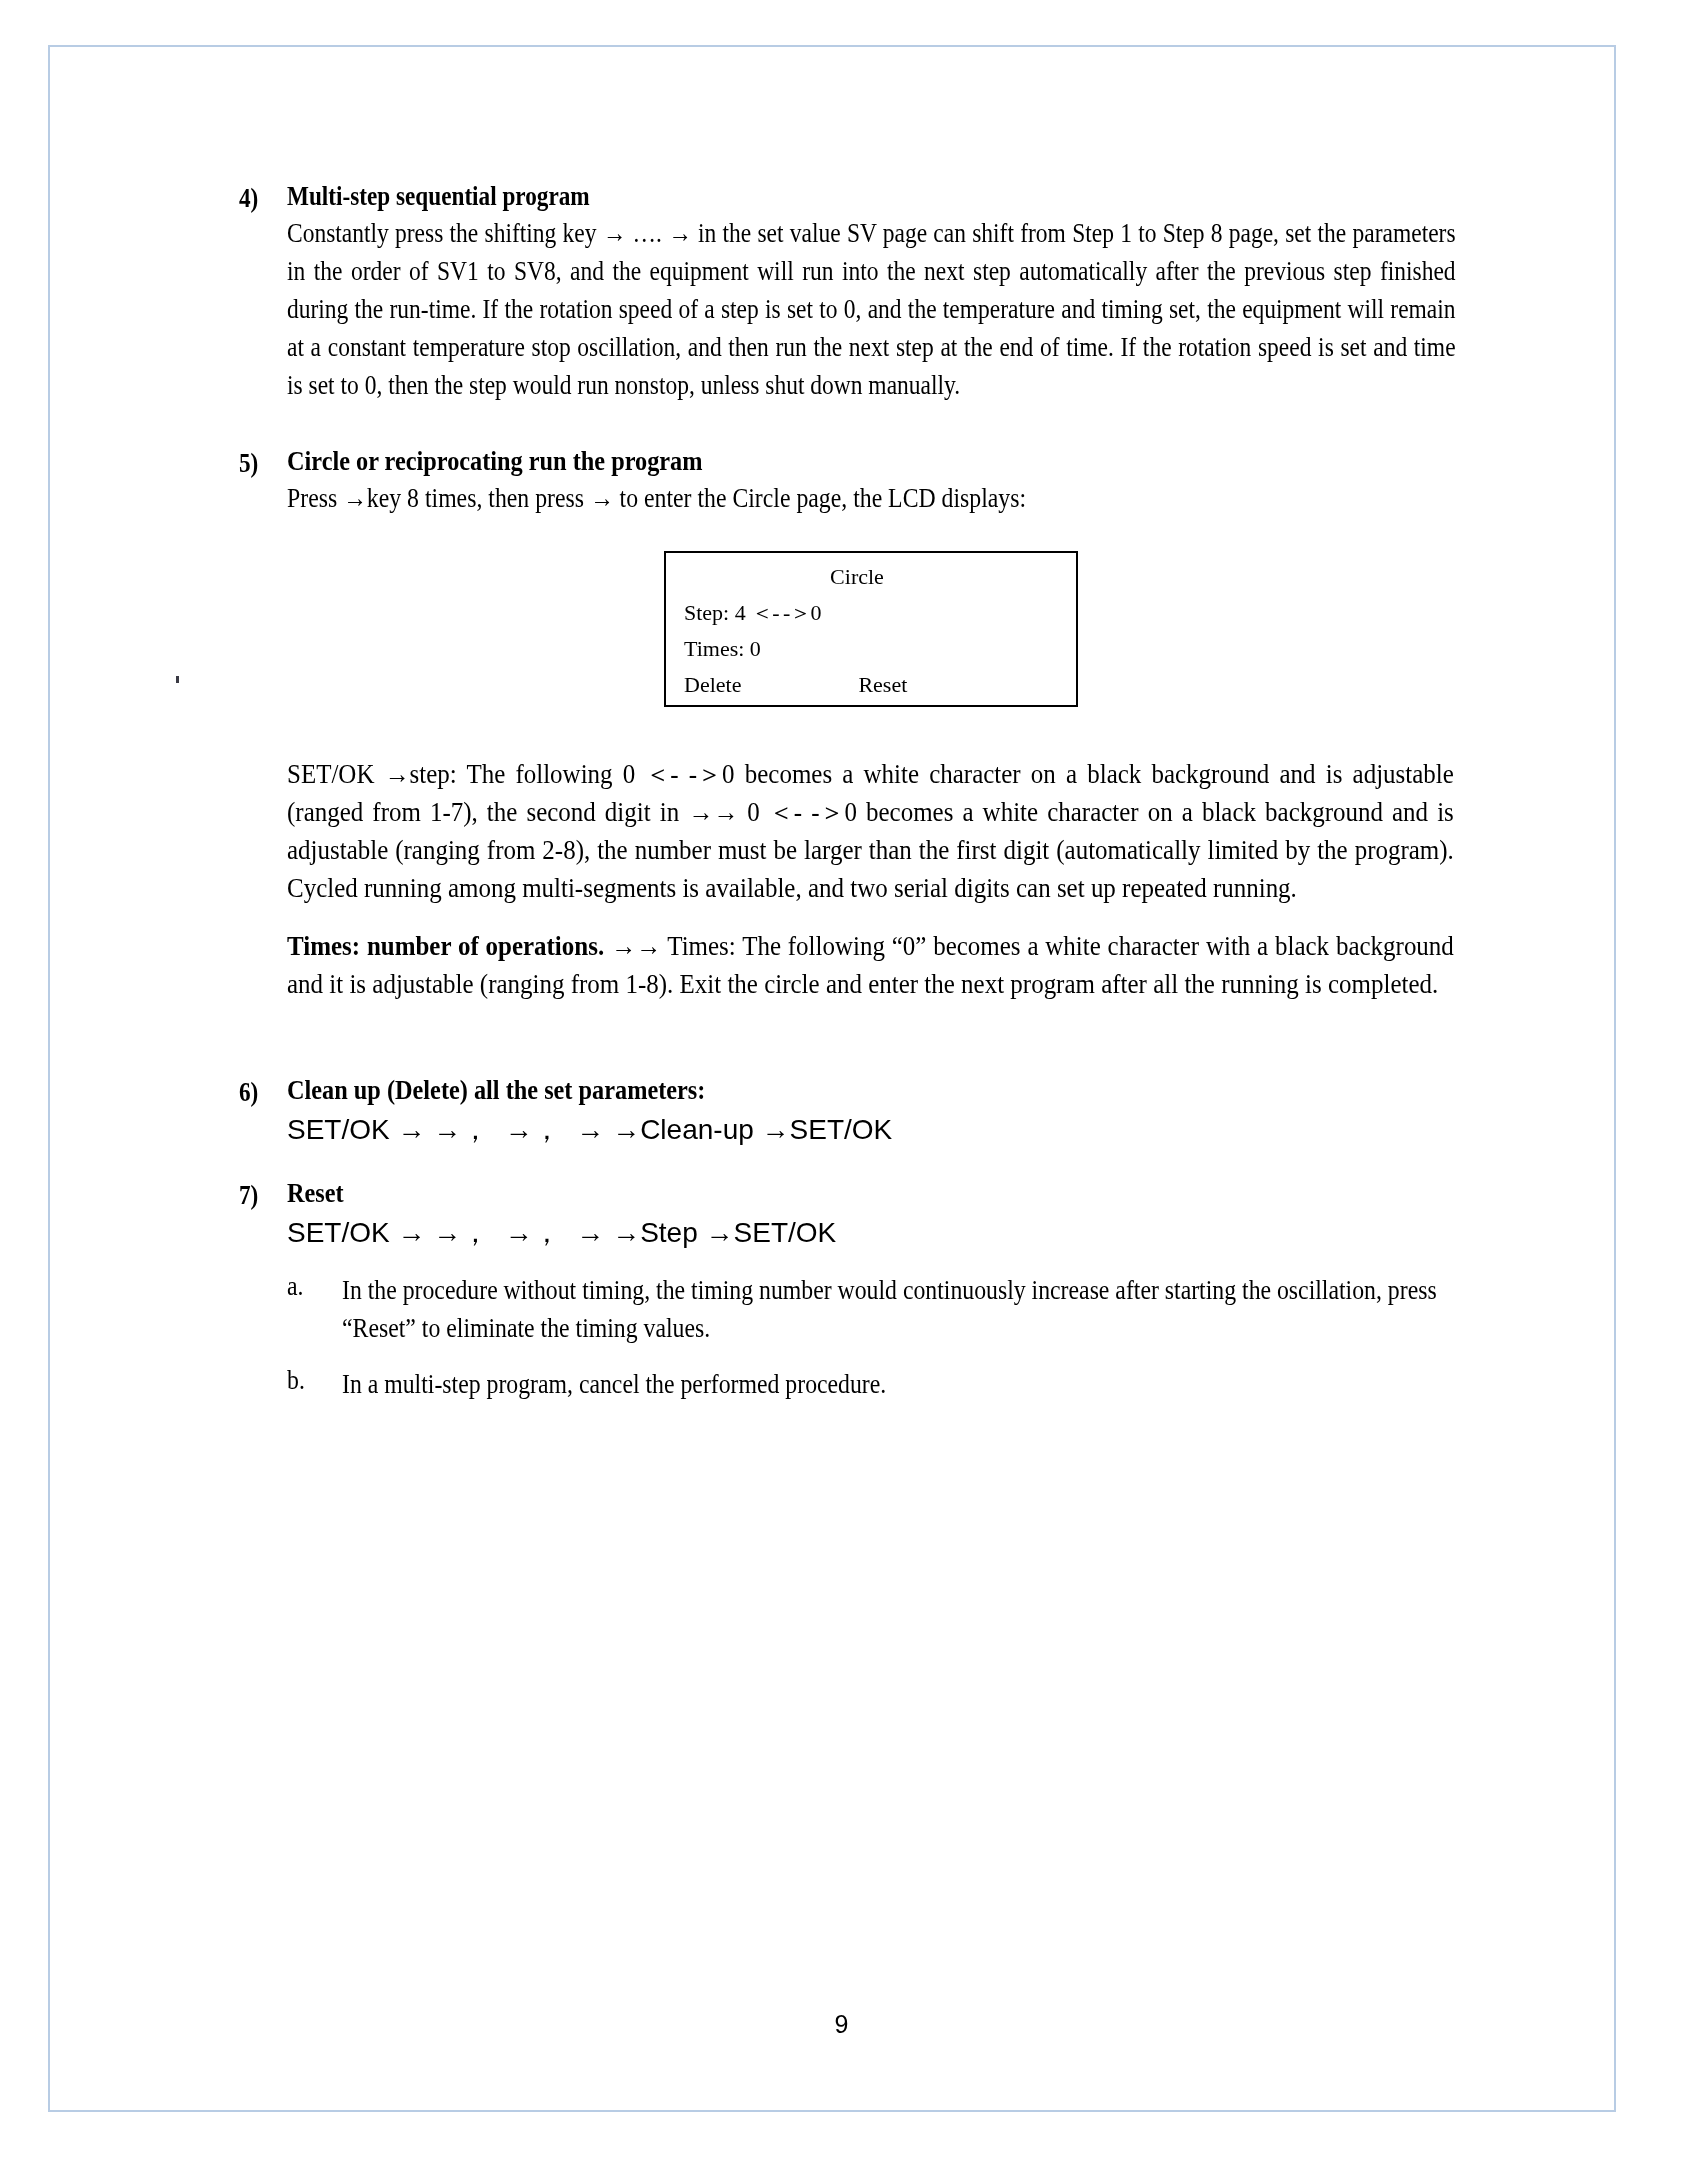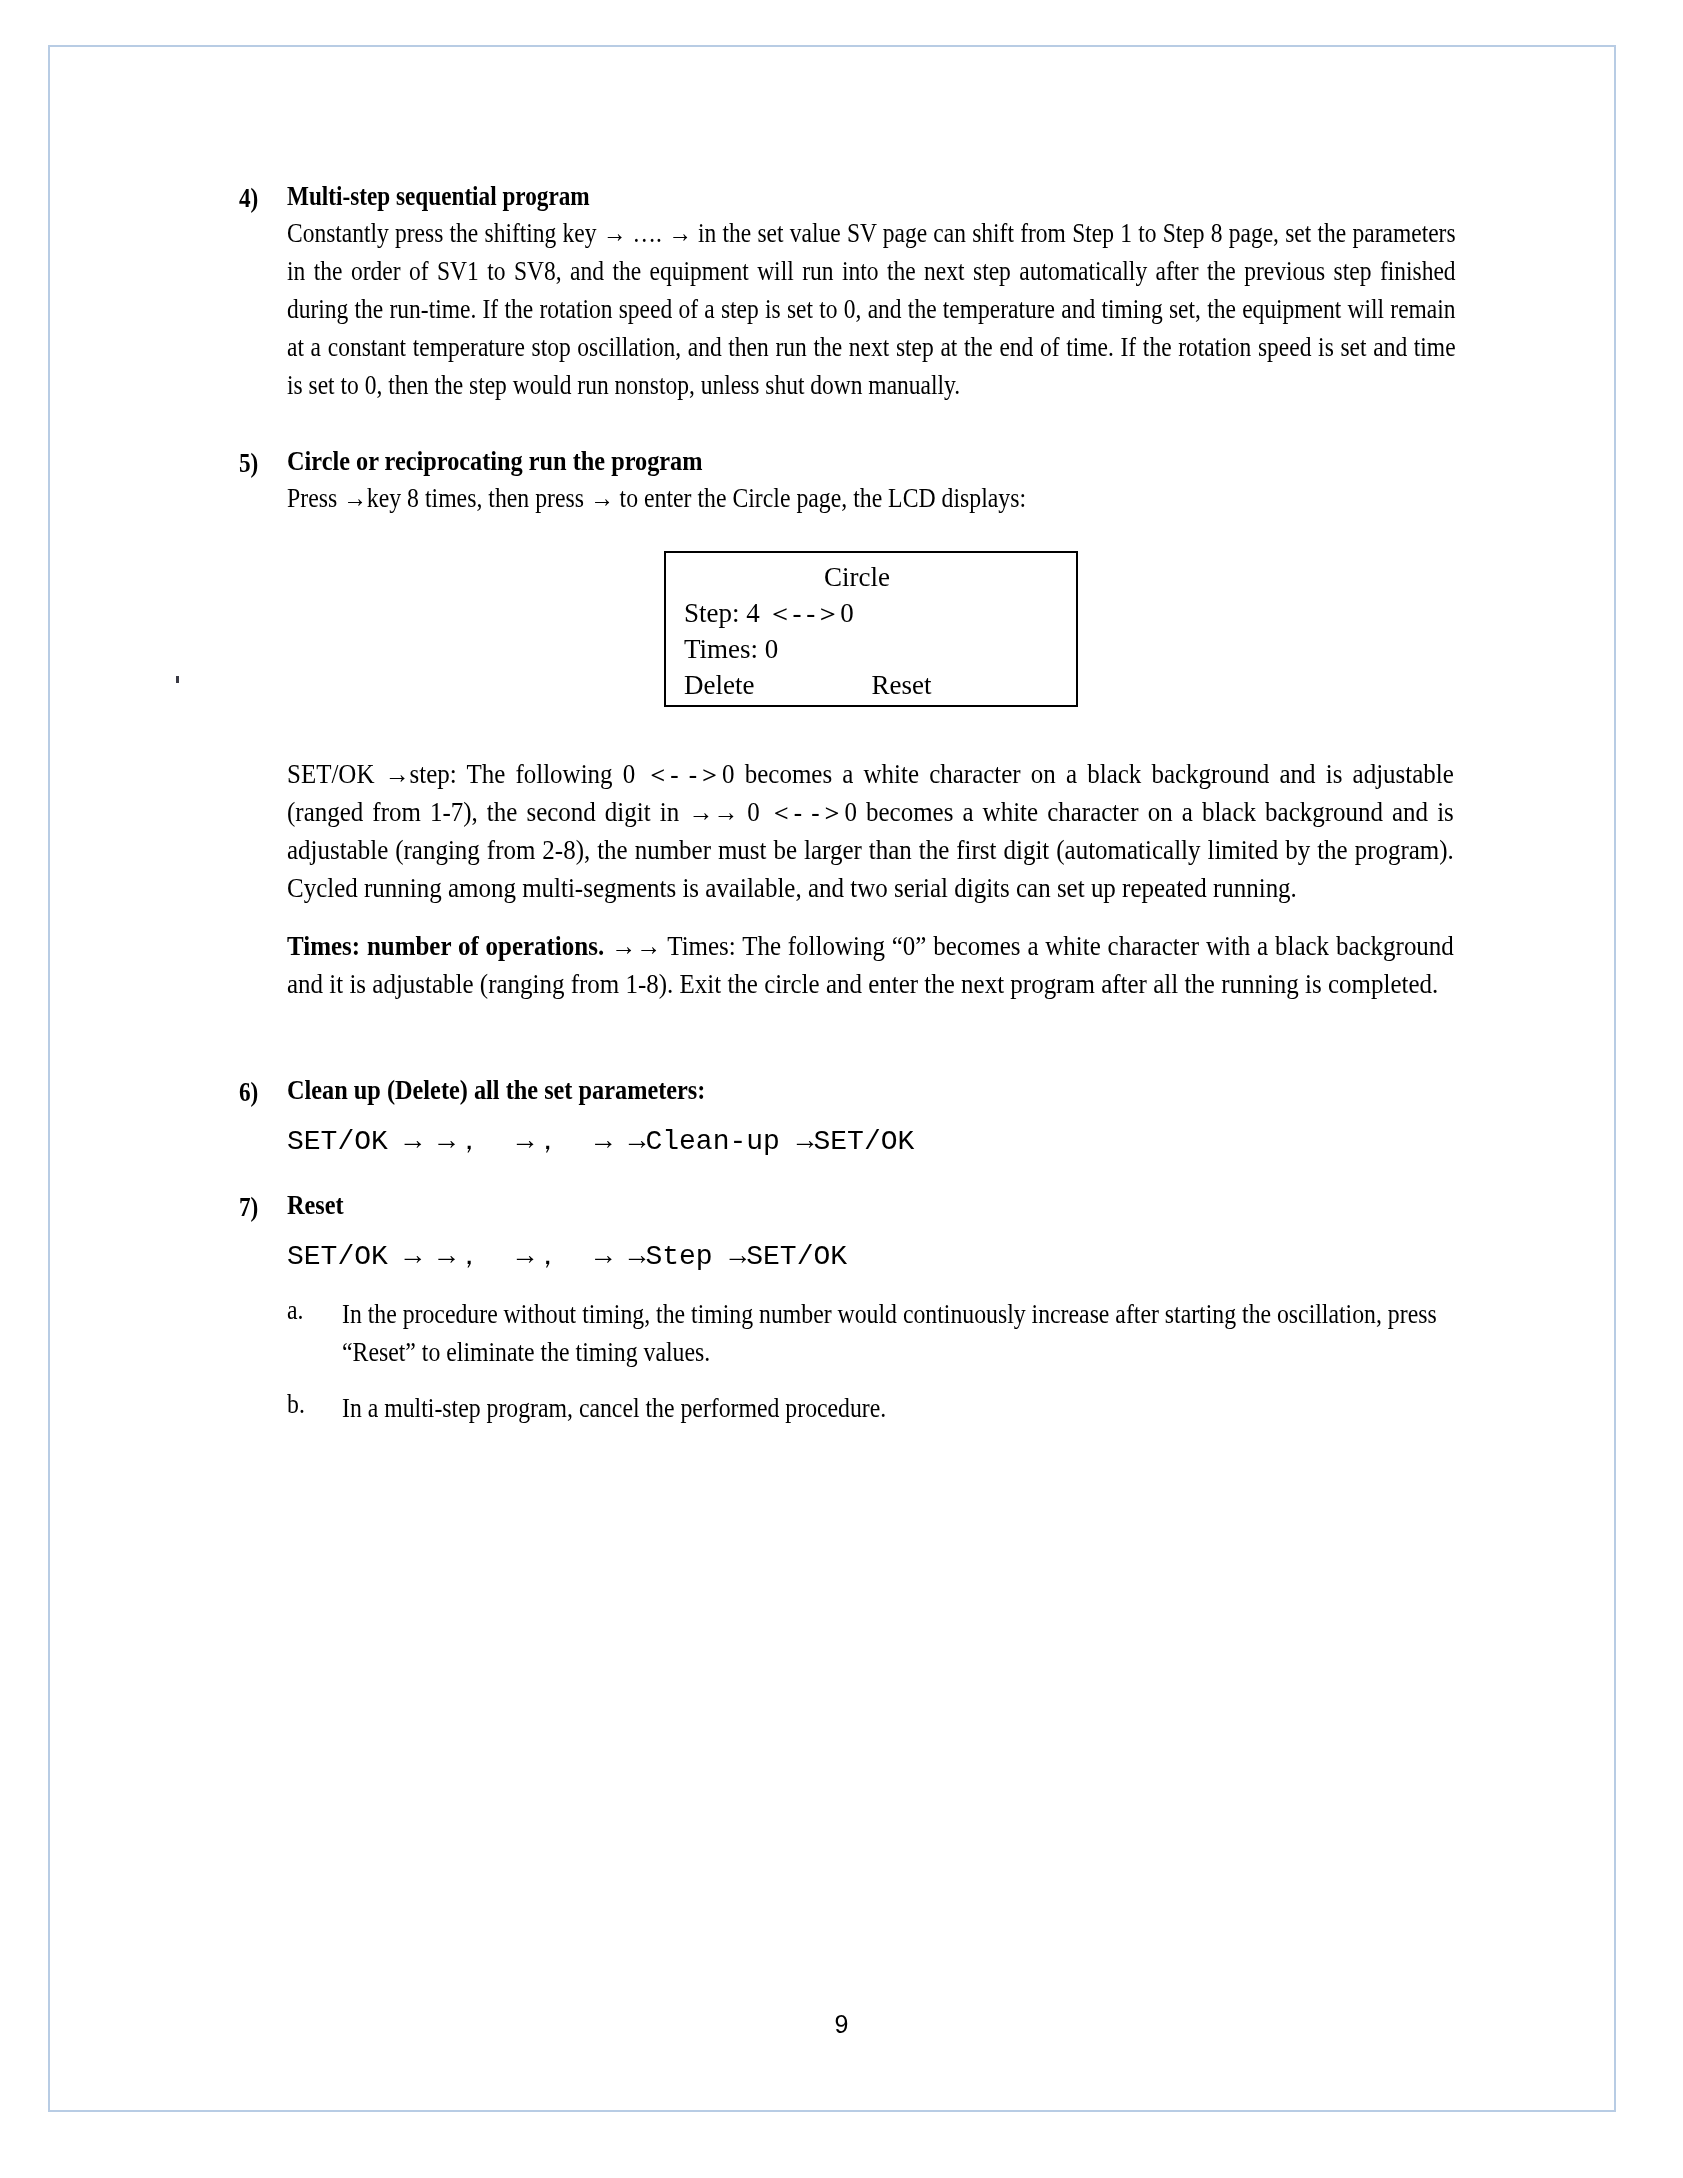--- a/index.html
+++ b/index.html
@@ -102,44 +102,44 @@
     font-size: 27px;
     line-height: 38px;
     margin-top: 4px;
     transform: scaleX(0.88);
     transform-origin: left top;
     white-space: nowrap;
   }
 
   
   .cmd-line {
-    font-family: Liberation Mono, monospace;
+    font-family: Liberation Sans, sans-serif;
     font-size: 28px;
     line-height: 40px;
-    margin-top: 18px;
+    margin-top: 6px;
     white-space: pre;
   }
 
   .gap-lg { height: 44px; }
   .gap-md { height: 30px; }
   .gap-sm { height: 16px; }
 
   
   .lcd-wrap {
     margin-top: 34px;
     display: flex;
     justify-content: center;
   }
   .lcd-box {
     width: 414px;
     border: 2px solid #000000;
     box-sizing: border-box;
     padding: 6px 0 2px 0;
     font-family: "Liberation Serif", "DejaVu Serif", serif;
-    font-size: 27px;
+    font-size: 22px;
     line-height: 36px;
     background: #ffffff;
   }
   .lcd-title {
     text-align: center;
     padding-right: 28px;
   }
   .lcd-row {
     padding-left: 18px;
     white-space: pre;

